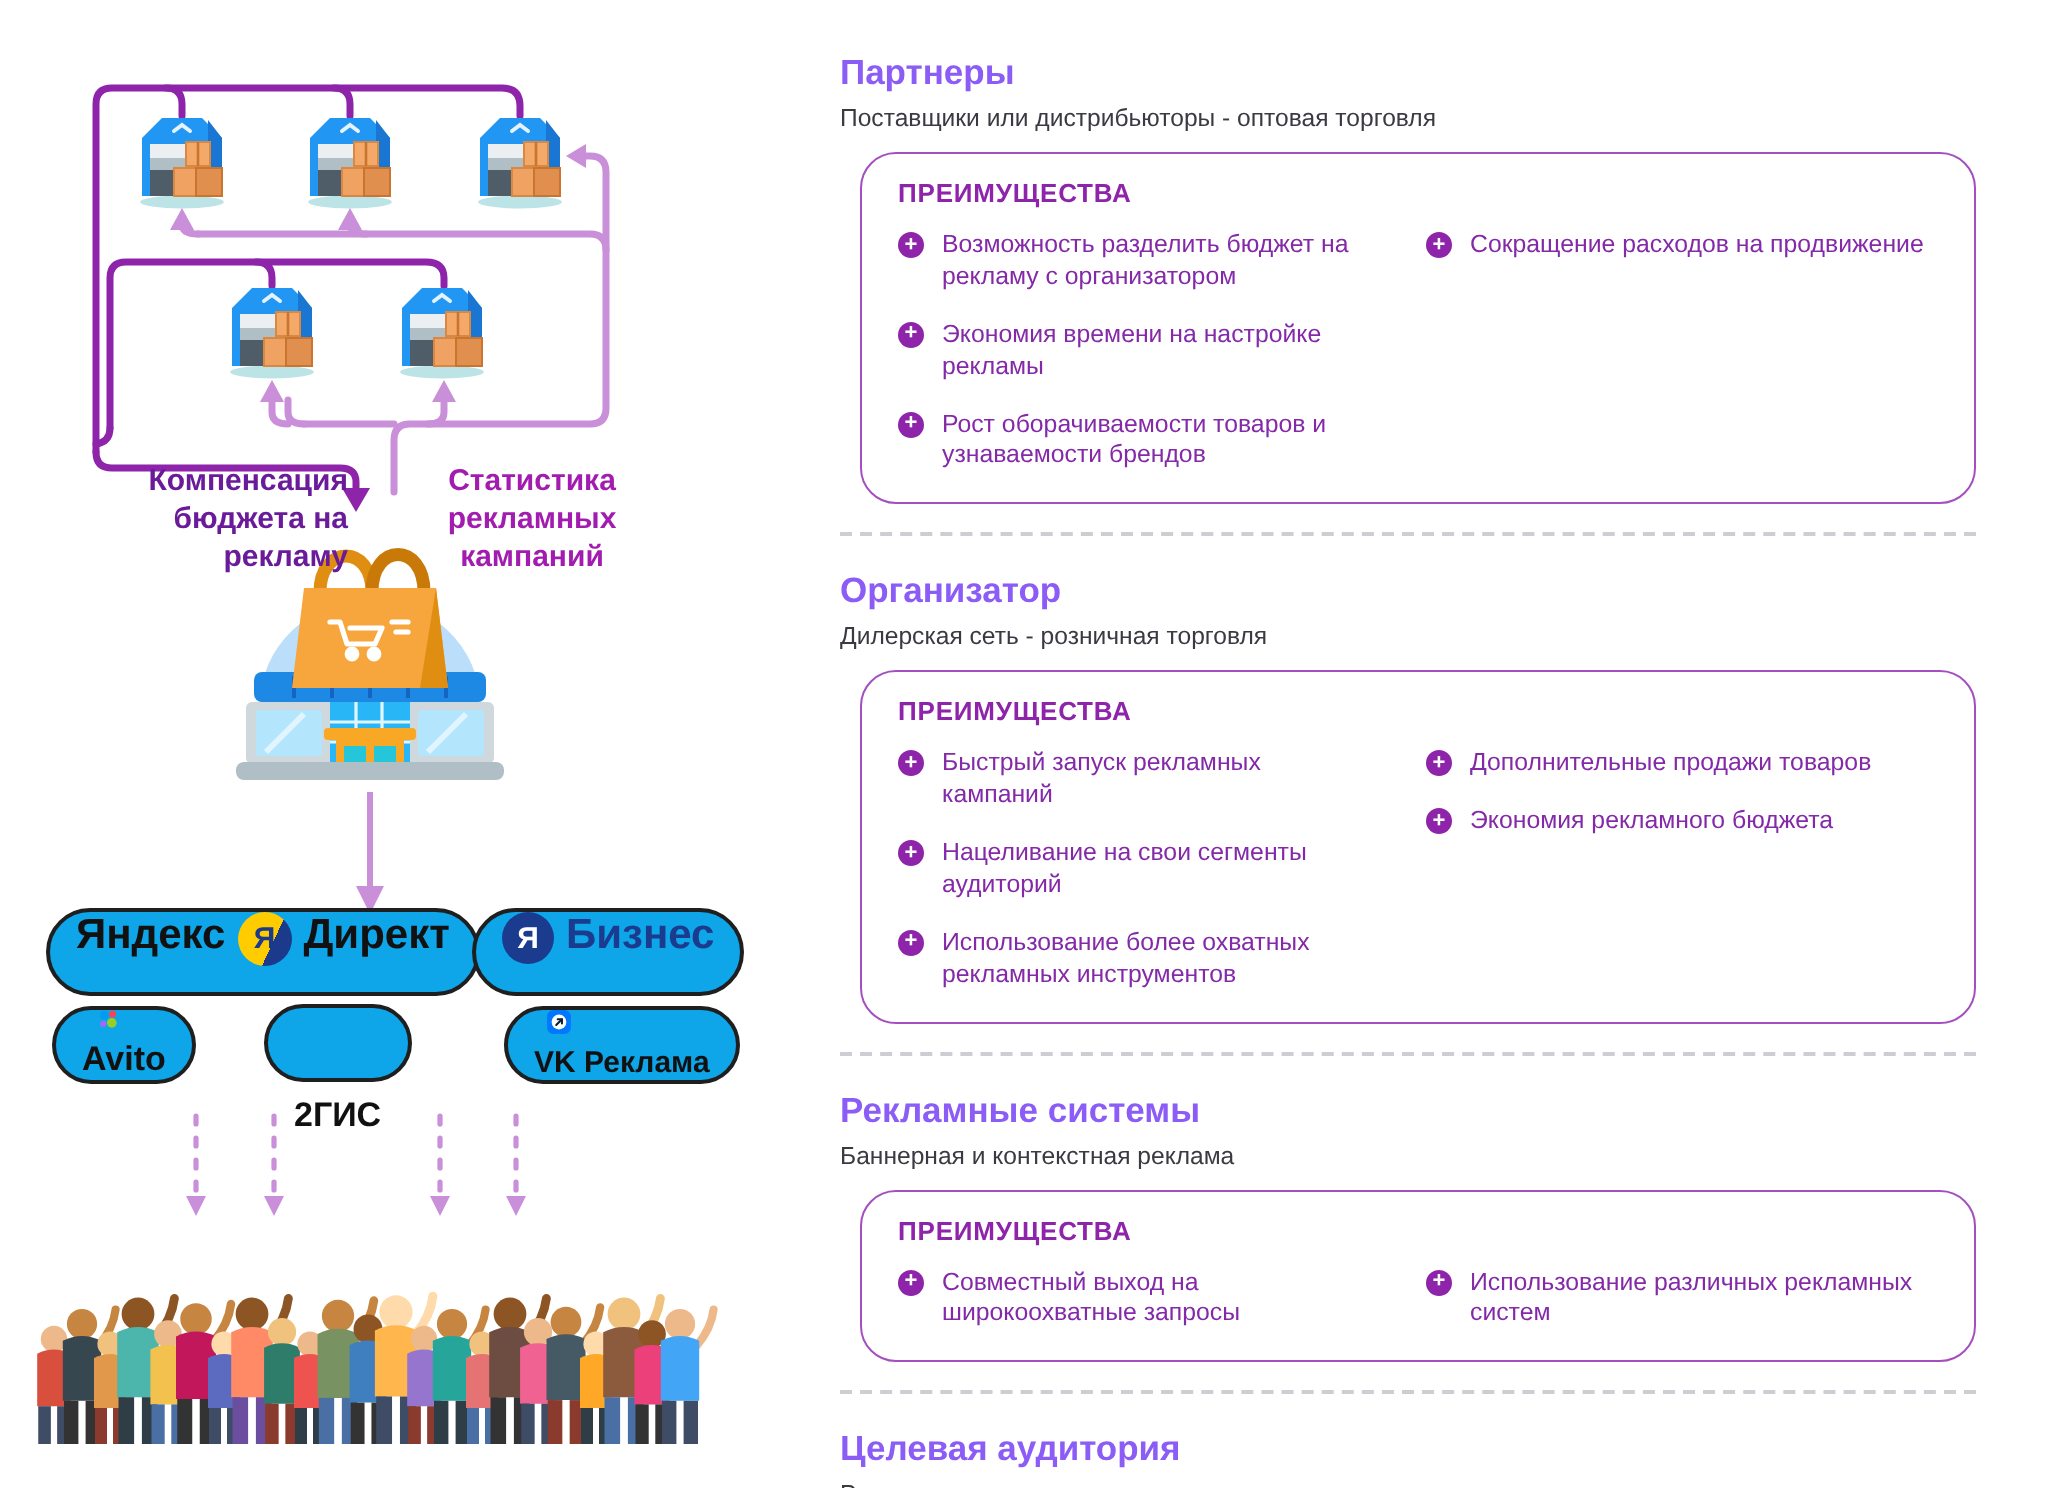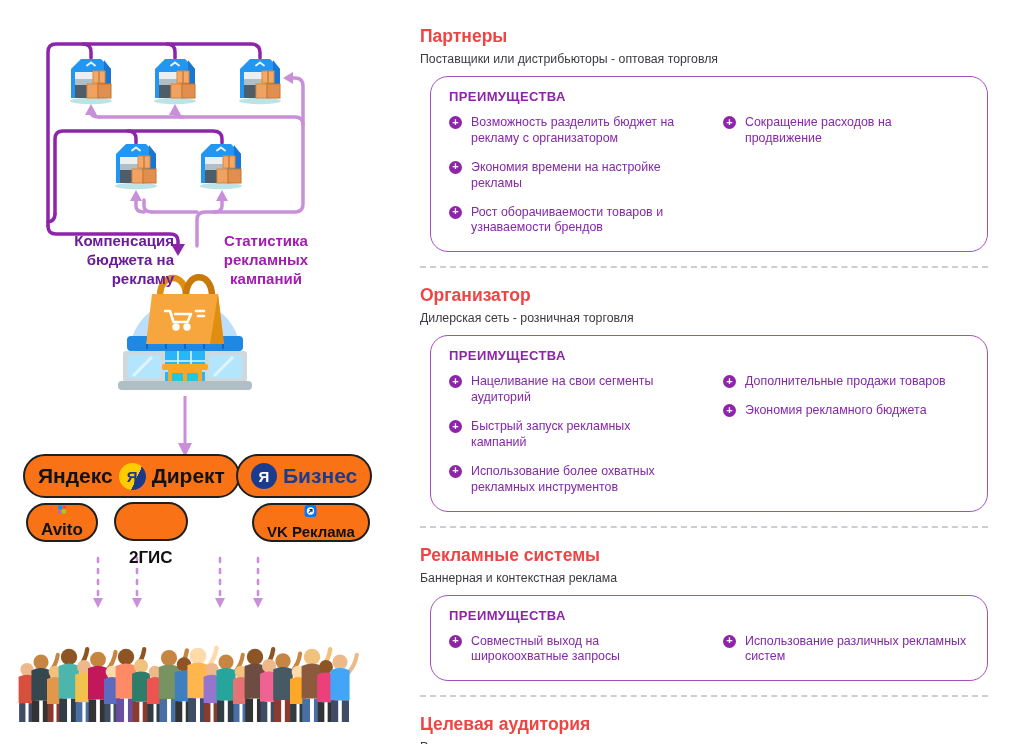--- a/index.html
+++ b/index.html
@@ -7,44 +7,44 @@
   .canvas{position:relative;width:1024px;height:744px;background:#fff;overflow:hidden;}
 
   
   .left-panel{position:absolute;left:0;top:0;width:400px;height:744px;}
   .flow-svg{position:absolute;left:0;top:0;}
   .lbl{position:absolute;font-weight:bold;font-size:15px;line-height:1.25;text-align:center;}
   .lbl-comp{left:44px;top:232px;width:130px;color:#6A1B9A;text-align:right;}
   .lbl-stat{left:206px;top:232px;width:120px;color:#a21caf;}
 
   
-  .pill{position:absolute;display:inline-flex;align-items:center;gap:6px;background:#f97316;
+  .pill{position:absolute;display:inline-flex;gap:6px;background:#0ea5e9;
         border:2px solid #1f1f1f;border-radius:24px;padding:0 13px;font-weight:bold;color:#111;white-space:nowrap;}
   .pill.r1{height:40px;font-size:21px;}
   .pill.r2{height:35px;font-size:17px;flex-direction:column;}
   .pill-yd{left:23px;top:454px;}
   .pill-yb{left:236px;top:454px;}
   .pill-av{left:26px;top:503px;}
-  .pill-gis{left:114px;top:502px;gap:44px;}
+  .pill-gis{left:132px;top:502px;gap:44px;}
   .pill-vk{left:252px;top:503px;}
   .yd-icon{width:27px;height:27px;border-radius:50%;flex:none;
            background:linear-gradient(115deg,#FFCC00 62%,#1B3A8C 62%);
            display:flex;align-items:center;justify-content:center;
            font-size:15px;font-weight:800;color:#1B3A8C;}
   .yb-icon{width:26px;height:26px;border-radius:50%;flex:none;background:#1B3C8E;color:#fff;
            display:flex;align-items:center;justify-content:center;font-size:15px;font-weight:800;}
   .yb-label{color:#1B3C8E;}
 
   
   .right-panel{position:absolute;left:420px;top:26px;width:568px;}
-  .sec-title{font-size:17.5px;color:#ef4444;margin:0 0 5px;font-weight:bold;}
+  .sec-title{font-size:17.5px;color:#8b5cf6;margin:0 0 5px;font-weight:bold;}
   .sec-sub{font-size:12.3px;color:#3a3a42;margin:0 0 10px;}
   .adv-box{border:1.6px solid #A44FBF;border-radius:18px;padding:12px 18px 2px;margin-left:10px;}
   .adv-title{color:#8E24AA;font-size:13px;font-weight:600;letter-spacing:.4px;margin-bottom:11px;}
-  .cols{display:flex;gap:36px;}
+  .cols{display:flex;gap:26px;}
   .col{list-style:none;margin:0;padding:0;}
   .col.l{width:238px;flex:none;}
   .col.r{flex:1;}
   .col li{display:flex;gap:9px;margin-bottom:13px;font-size:12.4px;line-height:1.28;color:#8429A8;}
   .plus{flex:none;width:13px;height:13px;border-radius:50%;background:#8E24AA;color:#fff;position:relative;margin-top:1px;}
   .plus::before{content:"+";position:absolute;left:50%;top:50%;transform:translate(-50%,-54%);font-size:11px;font-weight:bold;}
   .divider{border:none;border-top:2px dashed #cfccd4;margin:14px 0 17px;}
 </style>
 </head>
 <body>
@@ -289,25 +289,25 @@
 
     <section>
       <h2 class="sec-title">Организатор</h2>
       <p class="sec-sub">Дилерская сеть - розничная торговля</p>
       <div class="adv-box">
         <div class="adv-title">ПРЕИМУЩЕСТВА</div>
         <div class="cols">
           <ul class="col l">
             <li>
                 <span class="plus"></span>
+                <span>Быстрый запуск рекламных кампаний</span>
+              </li>
+            <li>
+                <span class="plus"></span>
                 <span>Нацеливание на свои сегменты аудиторий</span>
-              </li>
-            <li>
-                <span class="plus"></span>
-                <span>Быстрый запуск рекламных кампаний</span>
               </li>
             <li>
                 <span class="plus"></span>
                 <span>Использование более охватных рекламных инструментов</span>
               </li>
           </ul>
           <ul class="col r">
             <li>
                 <span class="plus"></span>
                 <span>Дополнительные продажи товаров</span>

